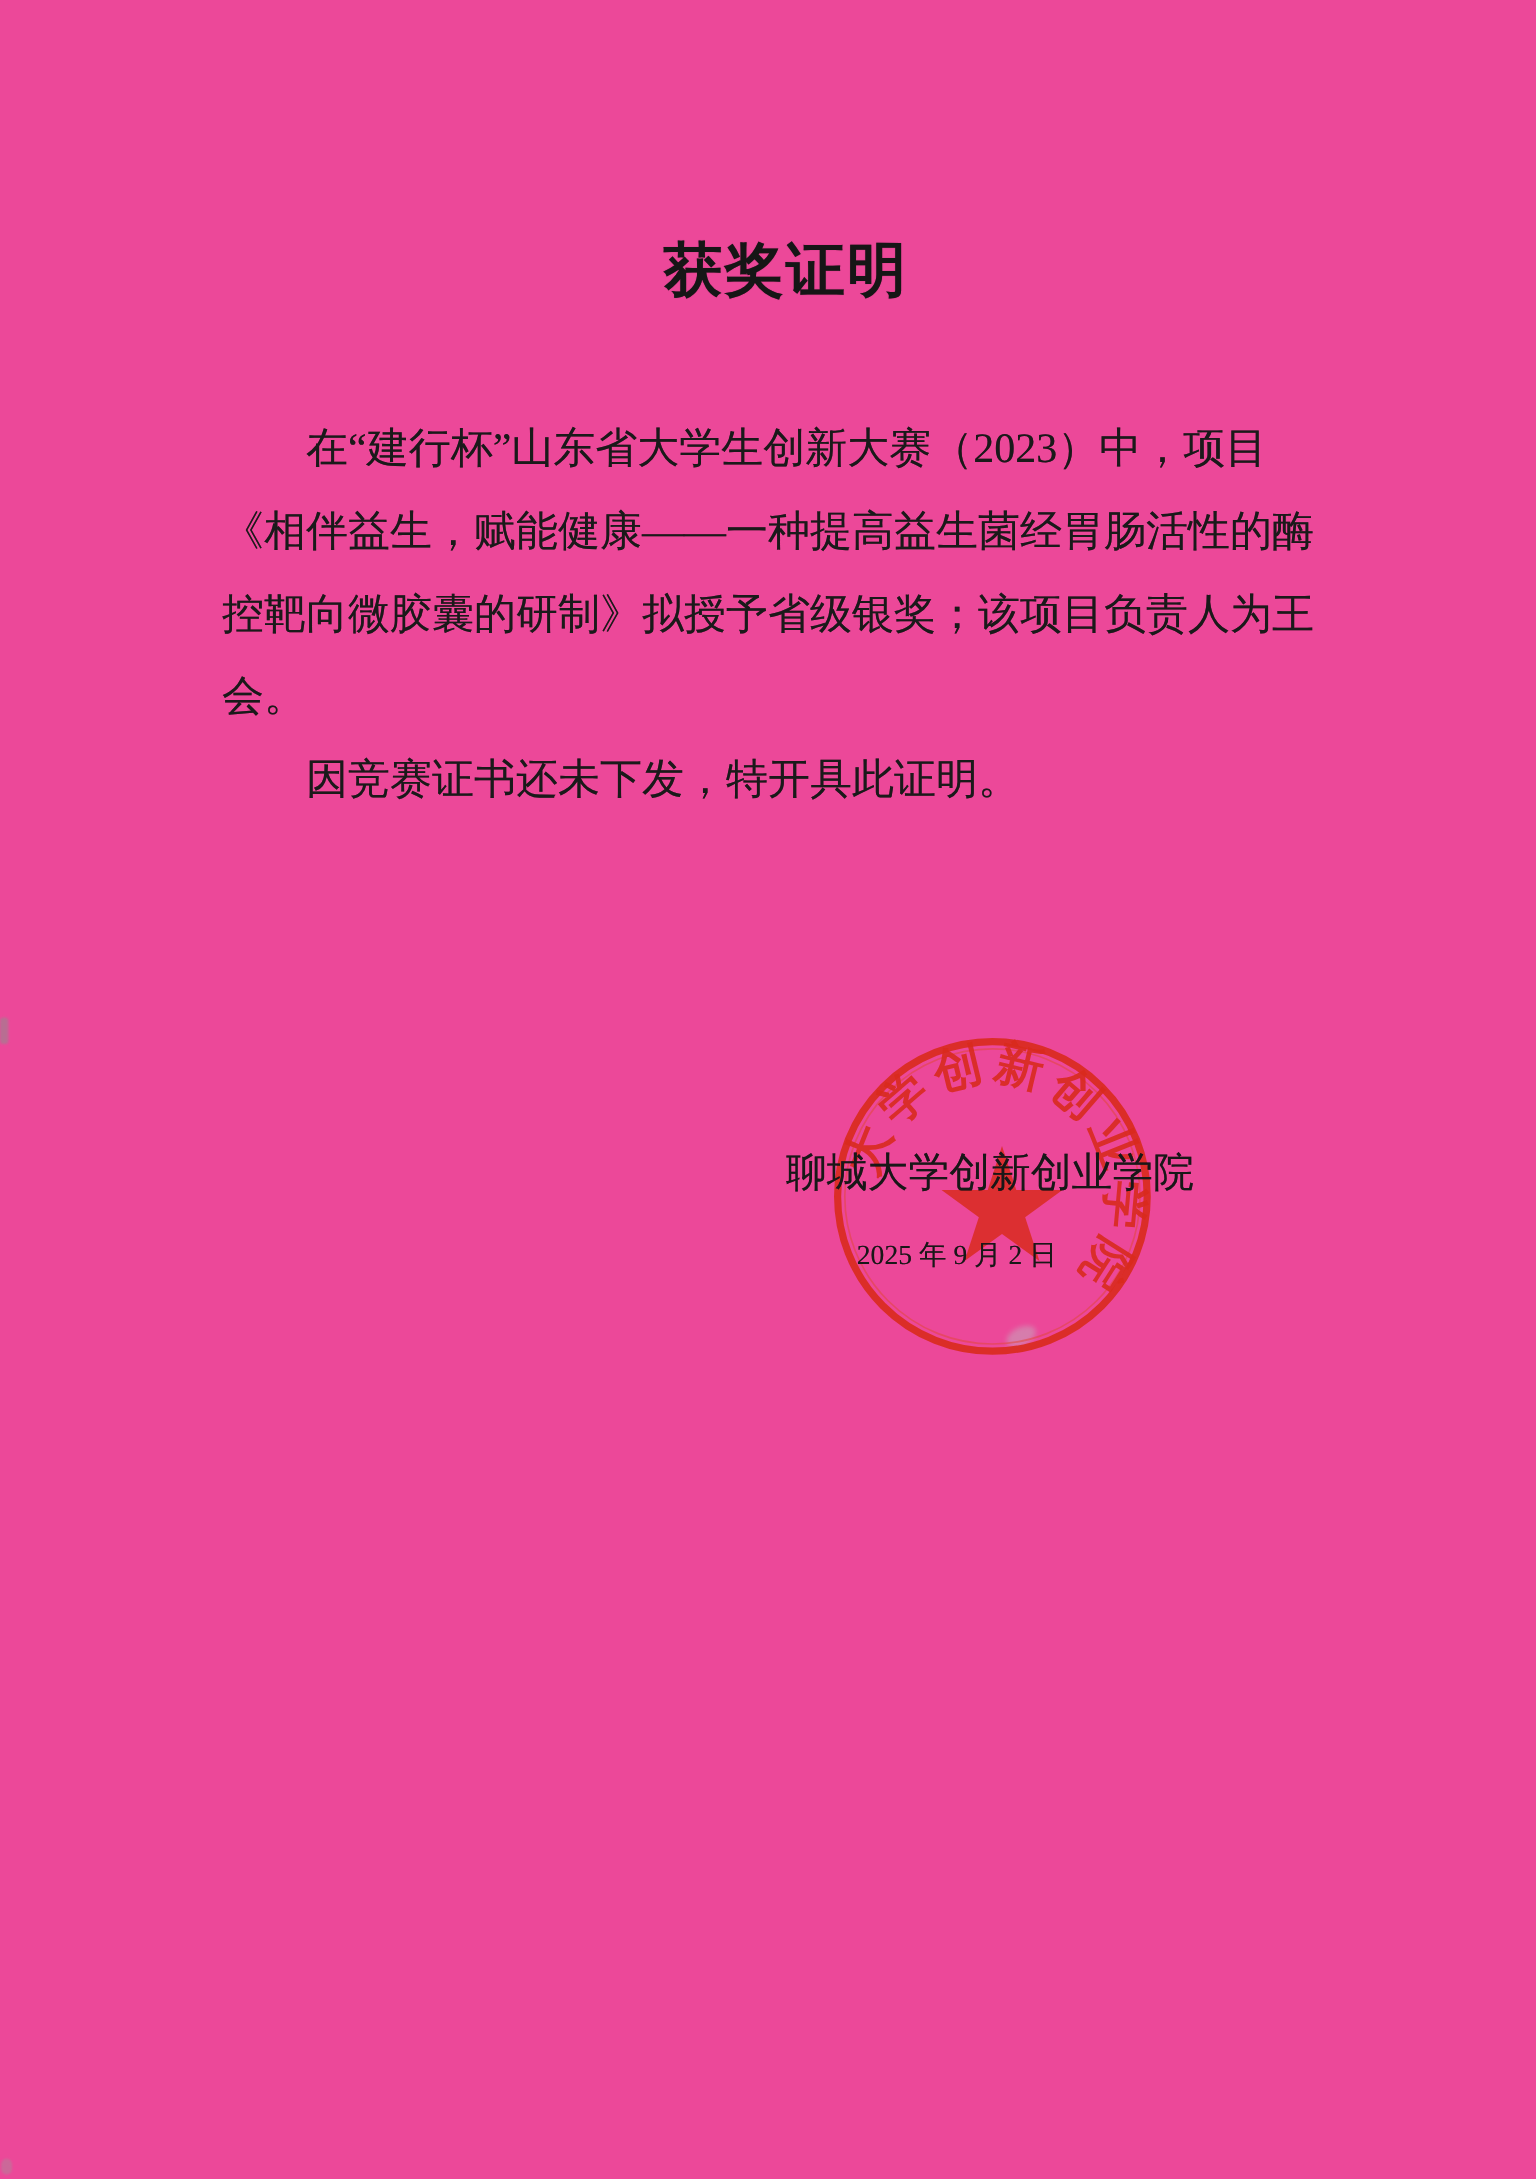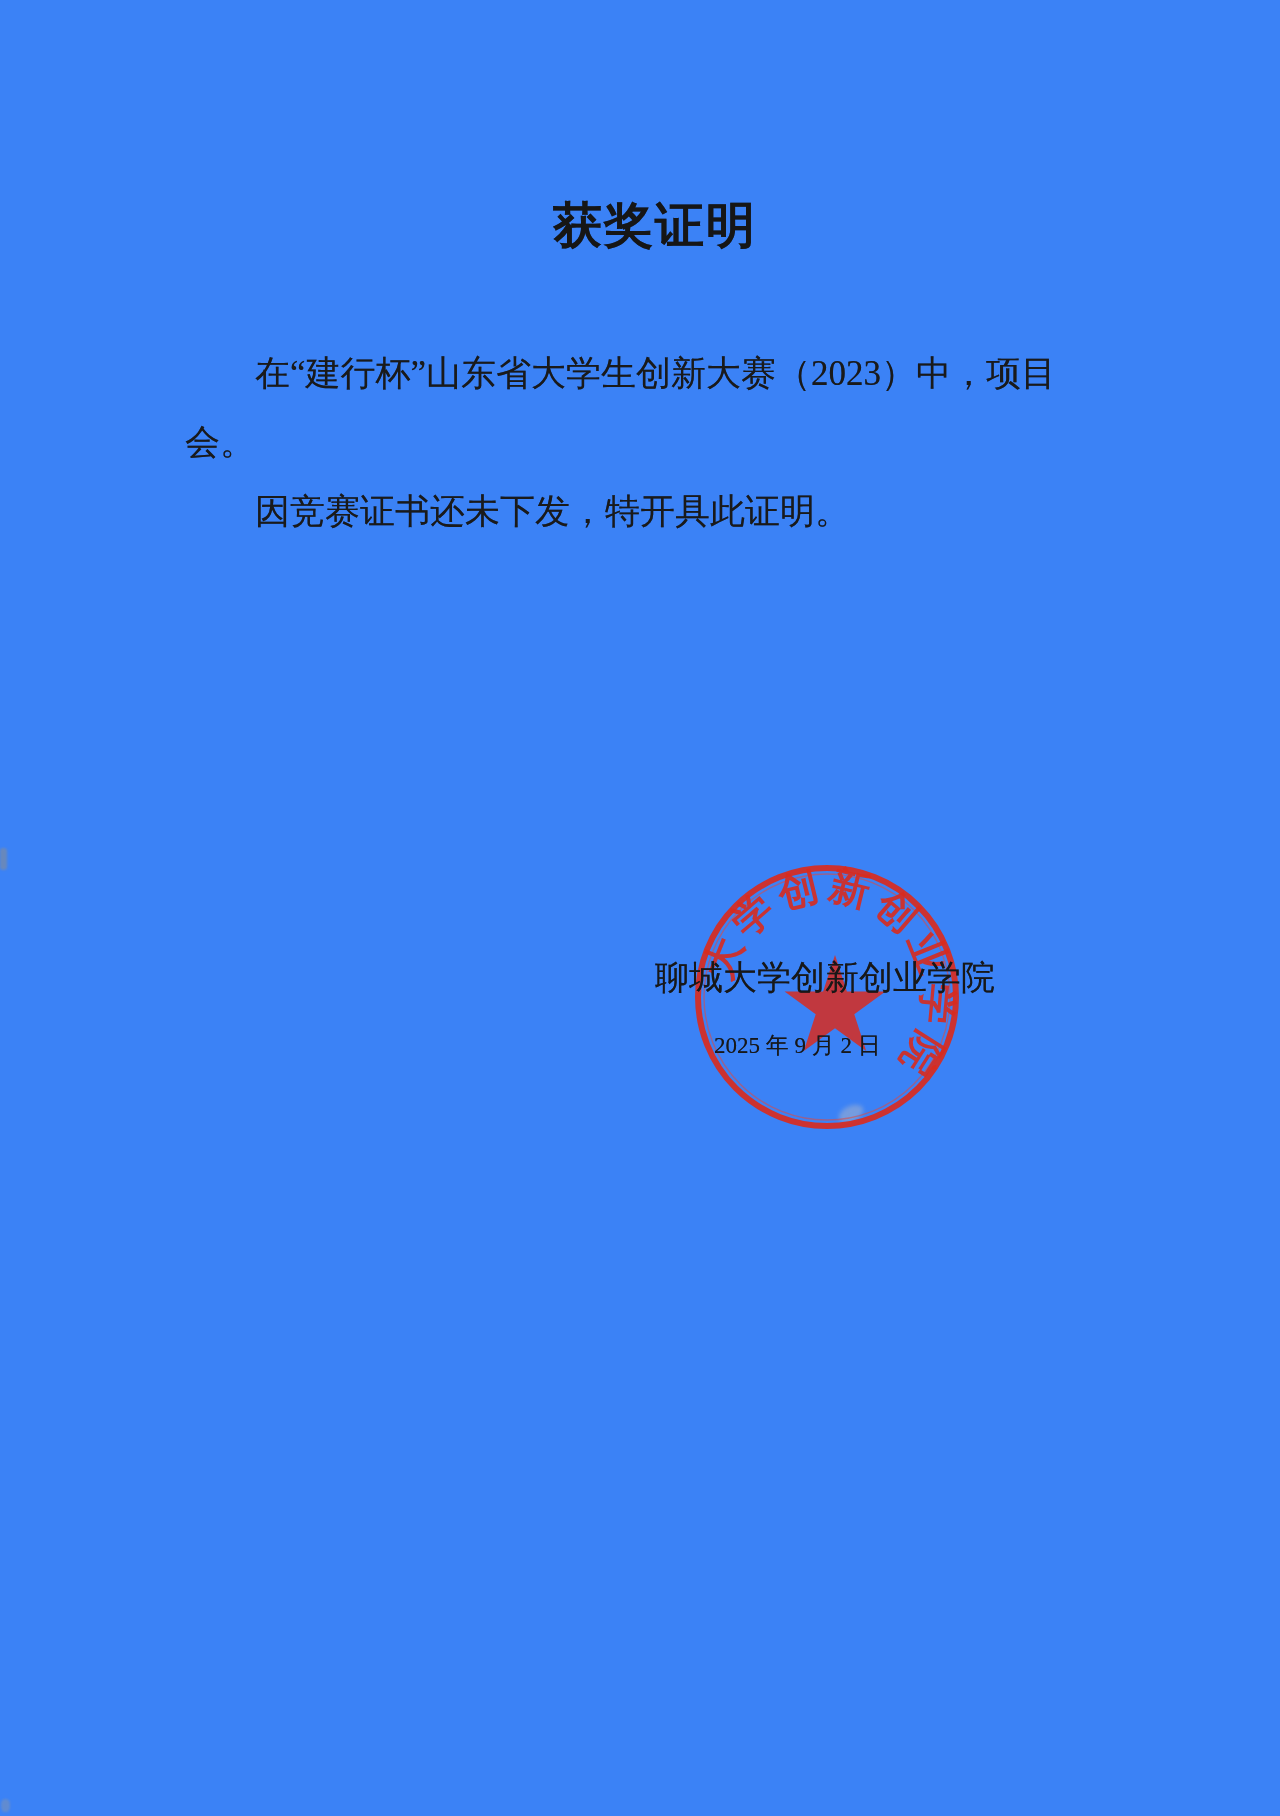--- a/index.html
+++ b/index.html
@@ -4,21 +4,21 @@
 <style>
   html, body {
     margin: 0;
     padding: 0;
     background: #ffffff;
   }
   .page {
     position: relative;
     width: 1280px;
     height: 1816px;
-    background: #3b82f6;
+    background: #ec4899;
     overflow: hidden;
     font-family: "Liberation Serif", "DejaVu Serif", serif;
     color: #1b1b1b;
   }
   .doc-title {
     position: absolute;
     left: 185px;
     top: 193px;
     width: 940px;
     text-align: center;
@@ -109,20 +109,22 @@
 </style>
 </head>
 <body>
 
 <div class="page">
 
   <div class="doc-title">获奖证明</div>
 
   <div class="body-text">
     <div class="body-line indent">在“建行杯”山东省大学生创新大赛（2023）中，项目</div>
+    <div class="body-line">《相伴益生，赋能健康——一种提高益生菌经胃肠活性的酶</div>
+    <div class="body-line">控靶向微胶囊的研制》拟授予省级银奖；该项目负责人为王</div>
     <div class="body-line">会。</div>
     <div class="body-line indent">因竞赛证书还未下发，特开具此证明。</div>
   </div>
 
   <svg class="seal" viewBox="0 0 300 300" xmlns="http://www.w3.org/2000/svg" aria-hidden="true">
     <defs>
       <path id="sealTextCircle" d="M 53,150 A 97,97 0 1 1 247,150 A 97,97 0 1 1 53,150" fill="none"></path>
     </defs>
 
     <circle cx="150" cy="150" r="129" fill="none" stroke="#d92b1e" stroke-width="6" opacity="0.92"></circle>

